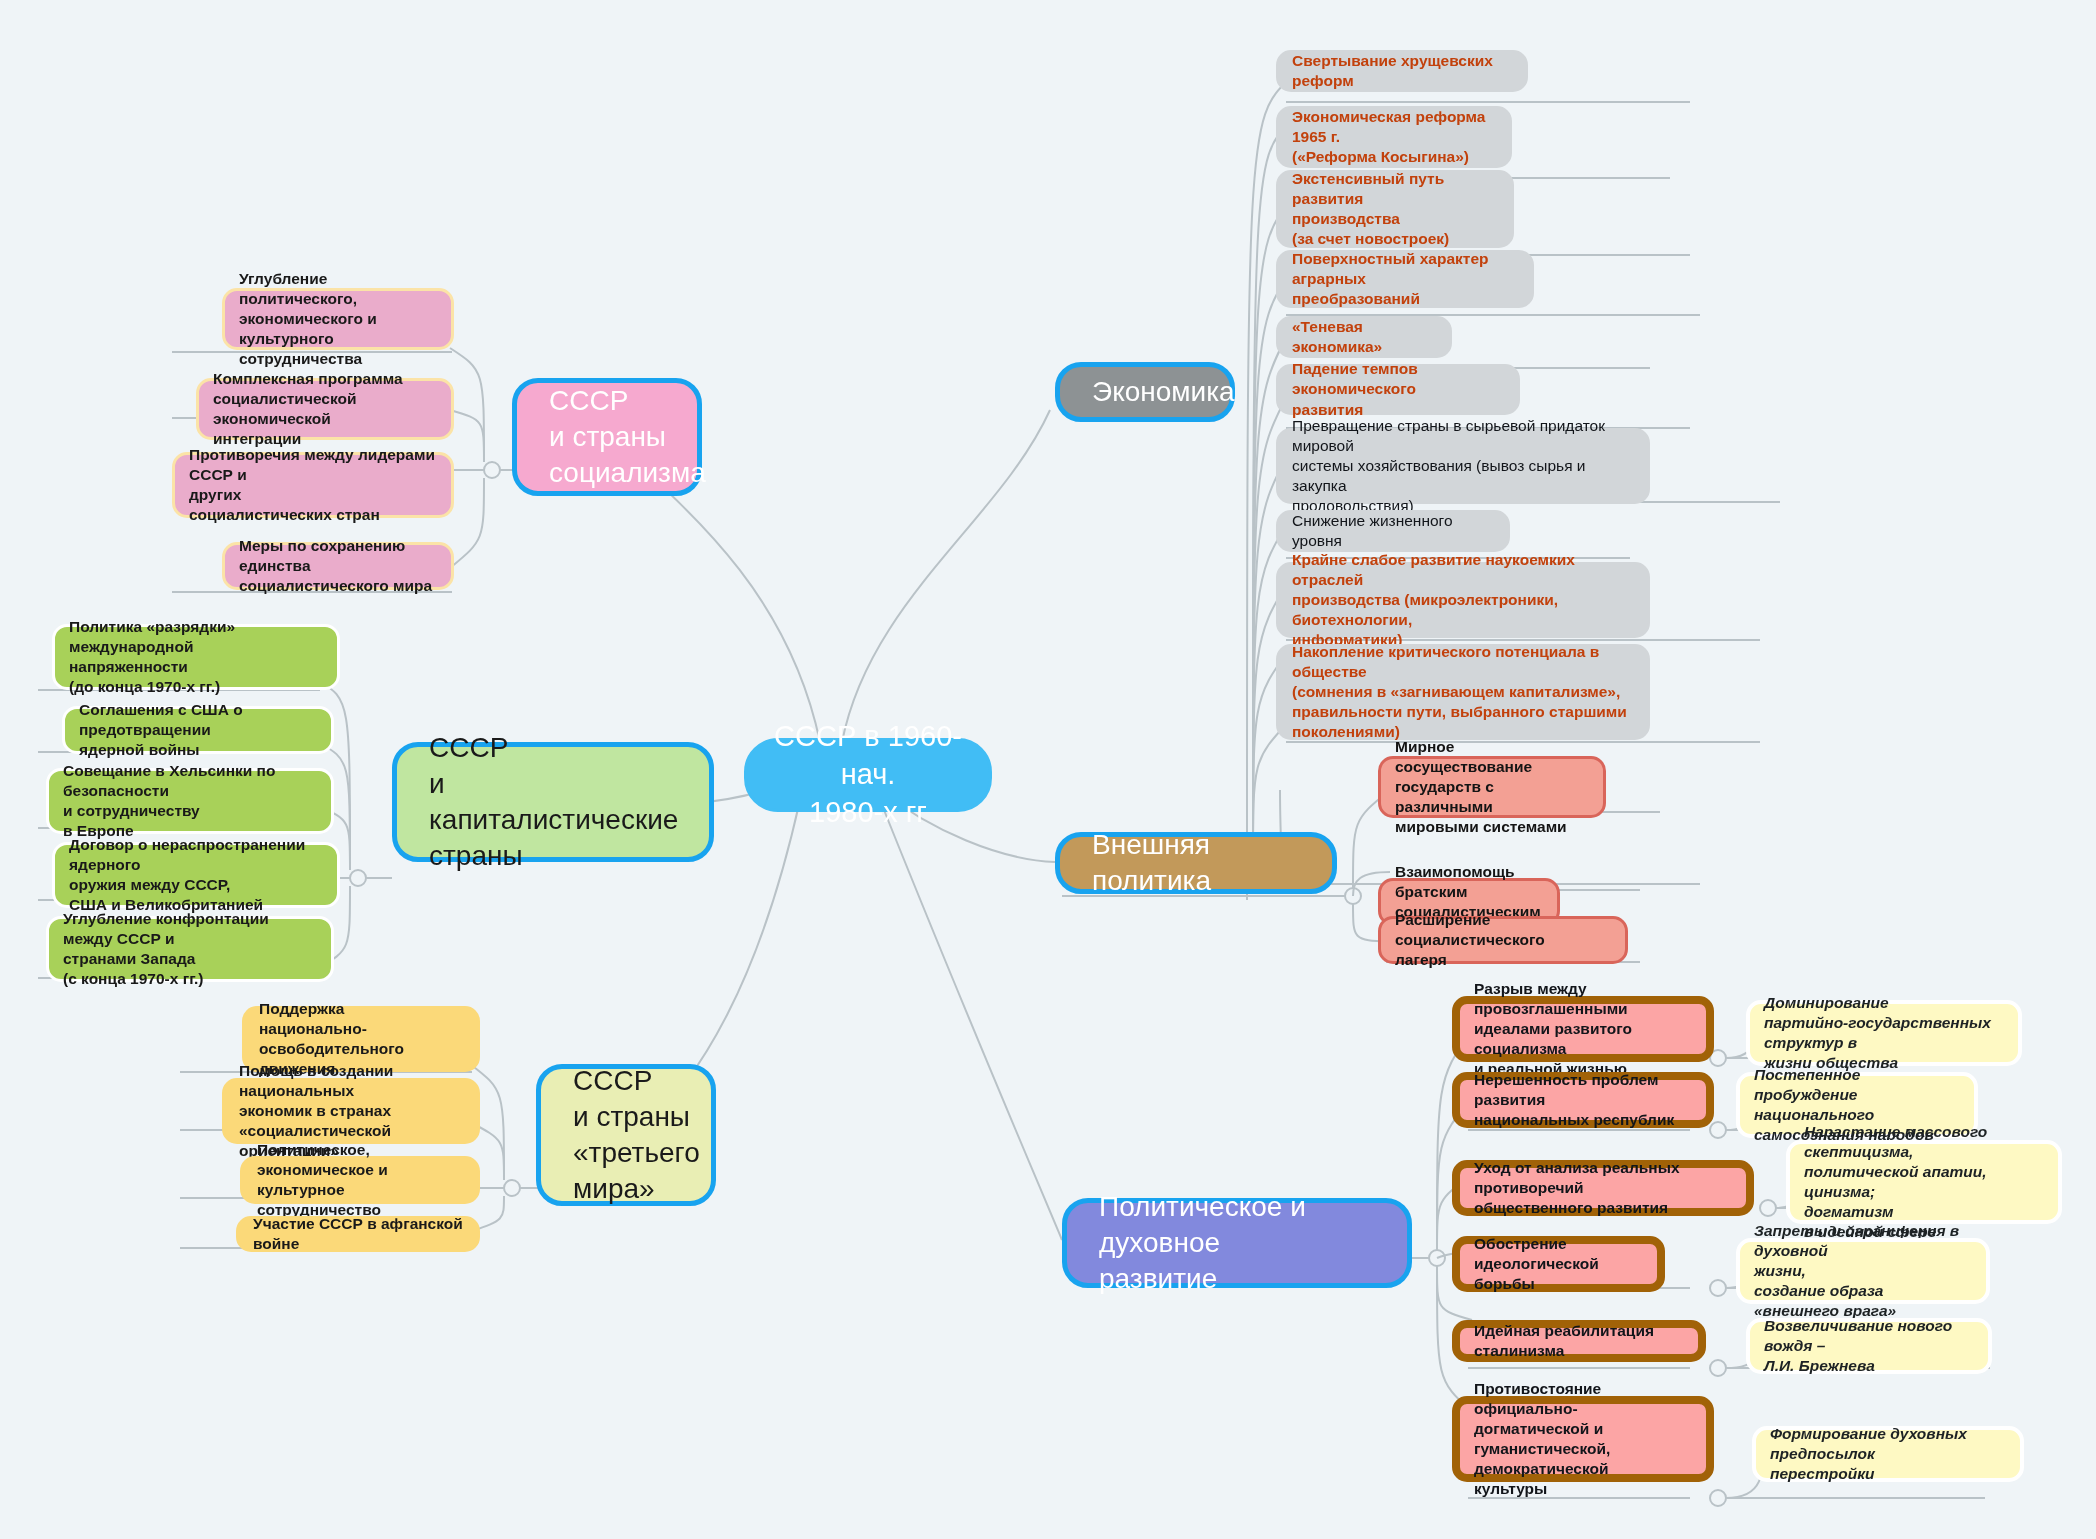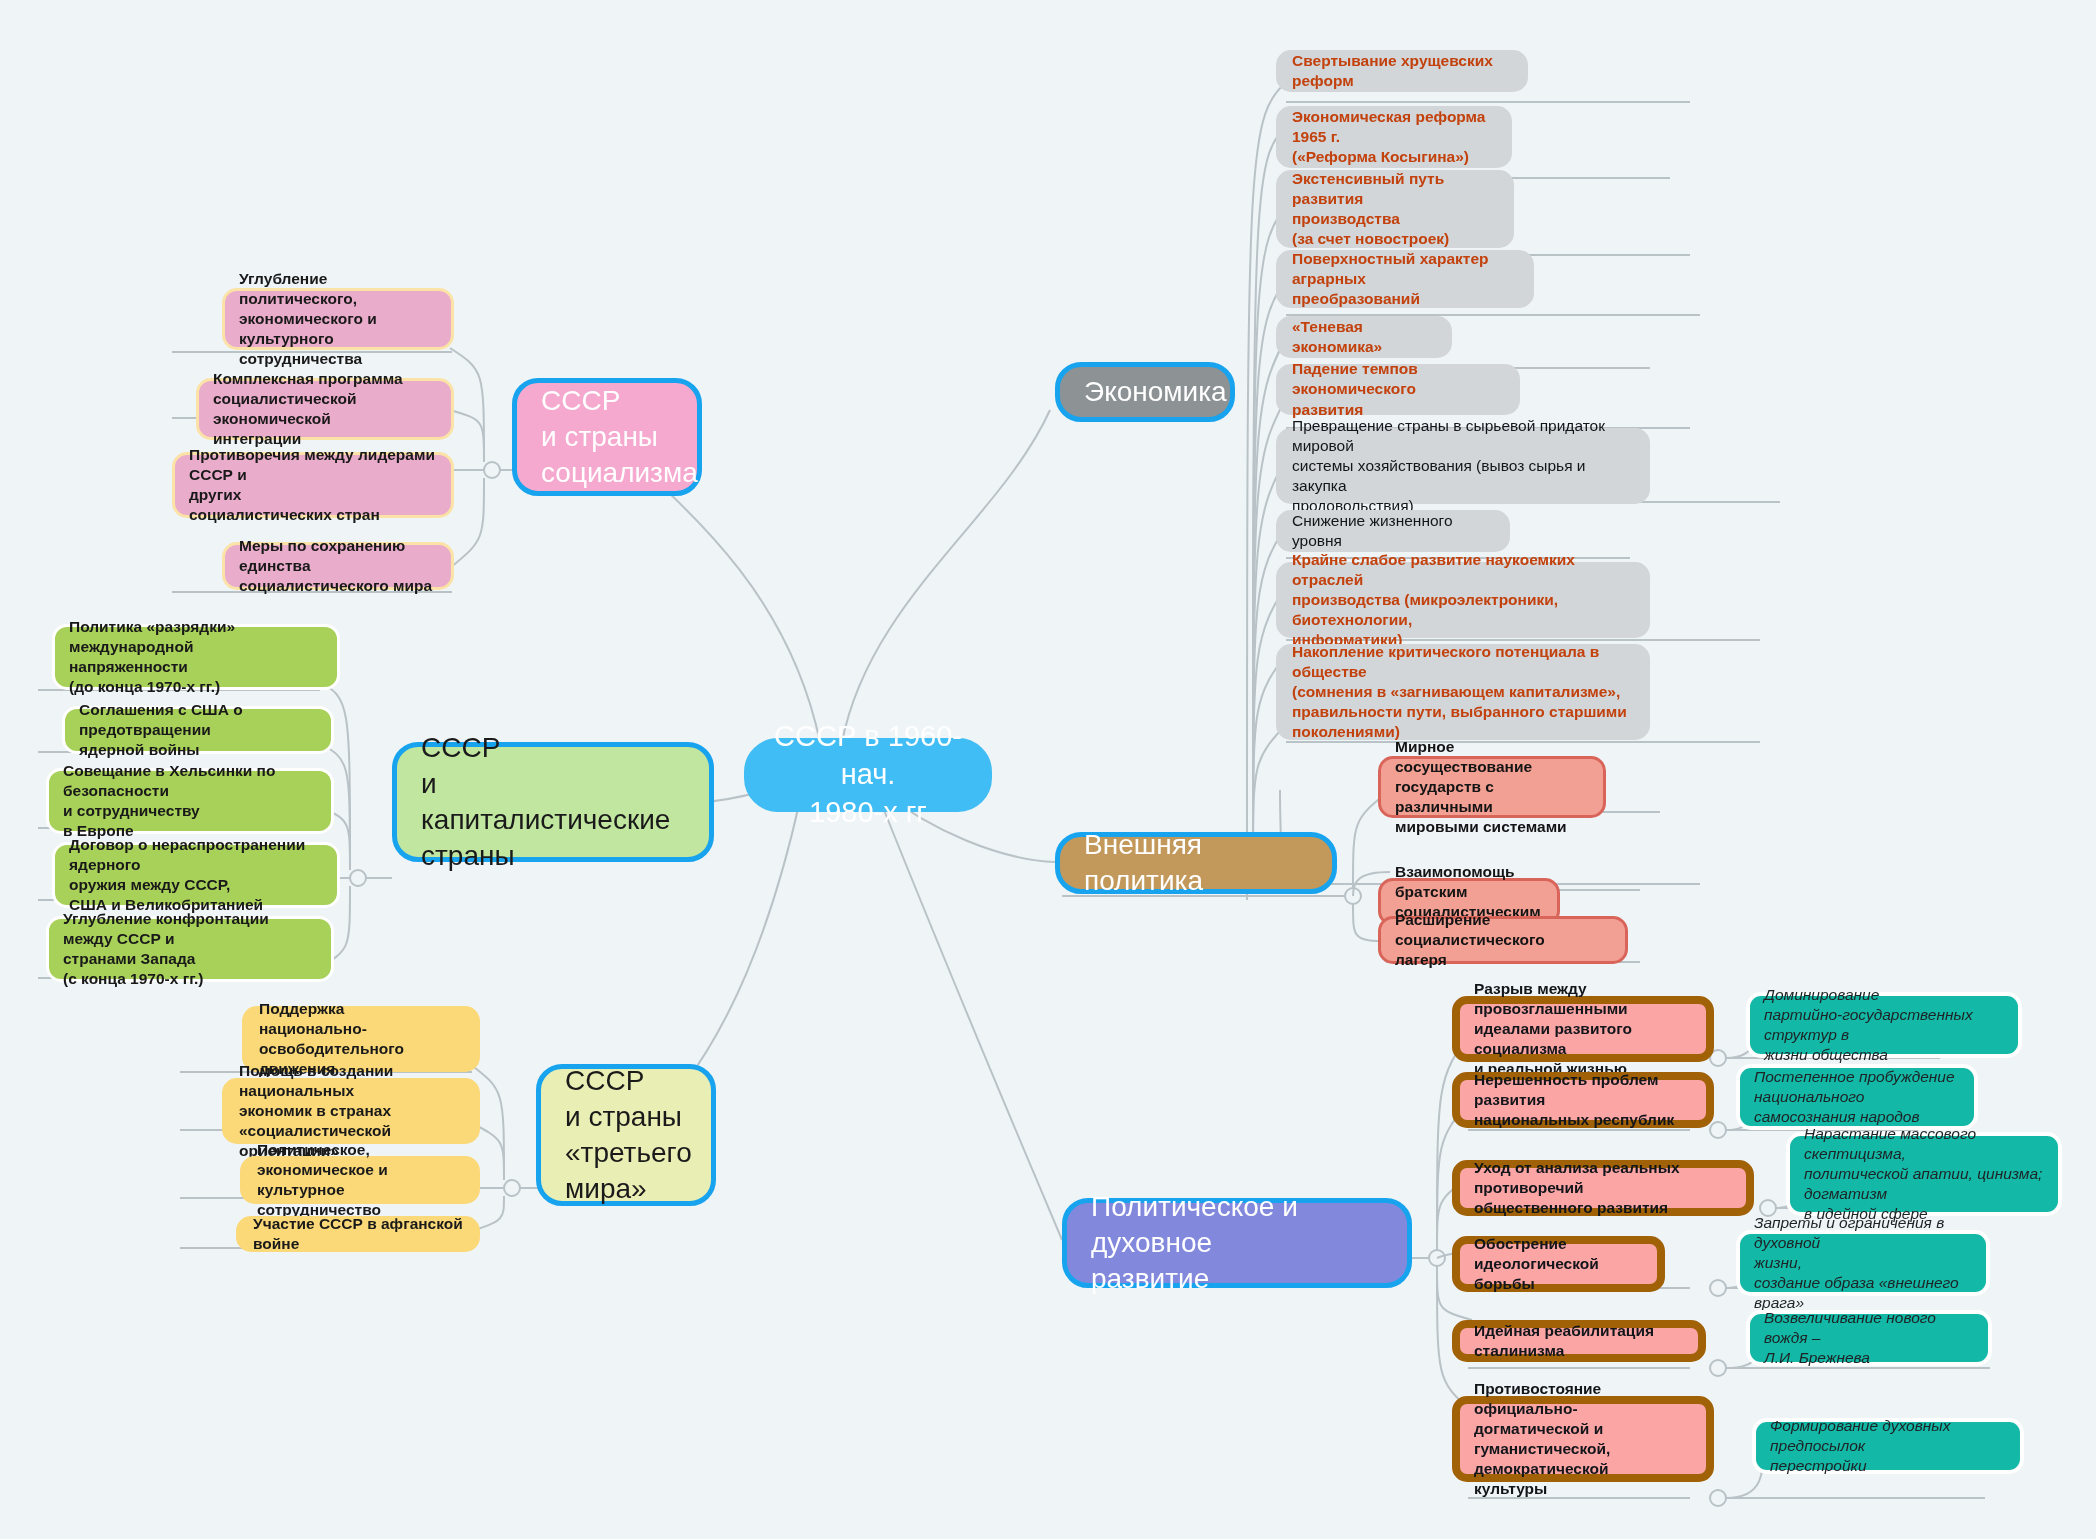--- a/index.html
+++ b/index.html
@@ -16,41 +16,41 @@
   .node .txt{display:block;white-space:pre-line;}
 
   
   .root{
     background:#41bdf5;border:3px solid #41bdf5;border-radius:34px;
     color:#ffffff;font-size:29px;line-height:1.30;text-align:center;
     justify-content:center;padding:10px 18px;
   }
 
   
-  .topic{border:5px solid #18a3ef;border-radius:26px;font-size:28px;line-height:1.28;padding:10px 24px;}
+  .topic{border:5px solid #18a3ef;border-radius:26px;font-size:28px;line-height:1.28;padding:10px 32px;}
   .topic-pink   {background:#f6a9cf;color:#ffffff;}
   .topic-green  {background:#c0e6a0;color:#1a1a1a;}
   .topic-yellow {background:#e9eeb4;color:#1a1a1a;}
   .topic-gray   {background:#8d9294;color:#ffffff;}
   .topic-brown  {background:#c2995a;color:#ffffff;}
   .topic-purple {background:#8289dd;color:#ffffff;}
 
   
   .leaf{
     border-radius:15px;font-size:15.5px;line-height:1.30;font-weight:bold;
     padding:9px 14px;box-sizing:border-box;
   }
   .leaf-gray   {background:#d2d6d9;color:#c2410c;border:2px solid #d2d6d9;}
   .leaf-gray-n {background:#d2d6d9;color:#12151a;border:2px solid #d2d6d9;font-weight:normal;}
   .leaf-pink   {background:#eaaccb;color:#191919;border:3px solid #fbe3a7;}
   .leaf-green  {background:#a8d159;color:#191919;border:3px solid #ffffff;}
   .leaf-yellow {background:#fbd979;color:#191919;border:3px solid #fbd979;}
   .leaf-salmon {background:#f3a094;color:#141414;border:3px solid #d9655a;}
   .leaf-blue   {background:#fca5a5;color:#12151a;border:8px solid #a16207;}
-  .leaf-teal   {background:#14b8a6;color:#1d2224;border:4px solid #ffffff;font-weight:normal;font-style:italic;}
+  .leaf-teal   {background:#fef9c3;color:#1d2224;border:4px solid #ffffff;font-weight:bold;font-style:italic;margin-top:8px;}
 </style>
 </head>
 <body>
 
 <div id="canvas">
 
   <svg class="links" viewBox="0 0 2096 1539">
     <g fill="none" stroke="#b9c2c7" stroke-width="2">
 
       <path d="M 842 742 C 870 600 1000 520 1050 410"></path>

